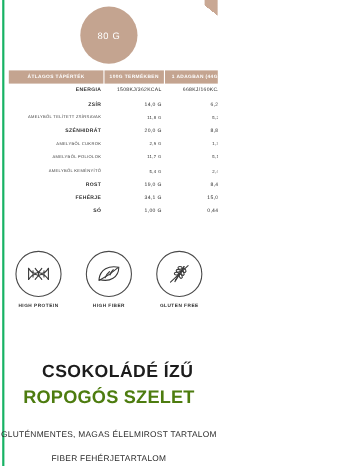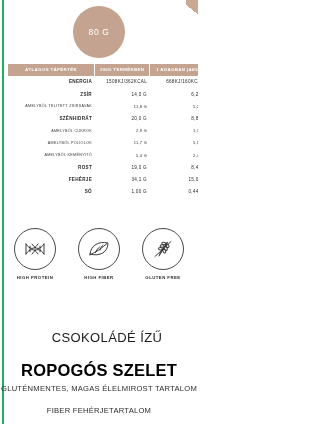--- a/index.html
+++ b/index.html
@@ -69,28 +69,28 @@
     display:flex;align-items:center;justify-content:center;
   }
   .badge .cap{
     font-size:4.3px;font-weight:700;letter-spacing:.45px;color:#2b2b2b;
     white-space:nowrap;
   }
 
   
   .copy{position:absolute;left:0;right:0;top:330px;text-align:center;}
   .copy .line1{
-    font-size:13px;font-weight:400;letter-spacing:.4px;color:#1c1c1c;padding-left:16px;
+    font-size:16px;font-weight:700;letter-spacing:.4px;color:#1c1c1c;padding-left:16px;
   }
   .copy .line2{
-    font-size:16.5px;font-weight:700;letter-spacing:.2px;color:#000000;
-    margin-top:16px;
+    font-size:16.5px;font-weight:700;letter-spacing:.2px;color:#4d7c0f;
+    margin-top:4px;
   }
   .copy .line3{
-    font-size:7.6px;letter-spacing:.25px;color:#2b2b2b;margin-top:4px;
+    font-size:7.6px;letter-spacing:.25px;color:#2b2b2b;margin-top:19px;
   }
   .copy .line4{
     font-size:7.6px;letter-spacing:.25px;color:#2b2b2b;margin-top:13px;
   }
 </style>
 </head>
 <body>
 
 <div id="page">
 

